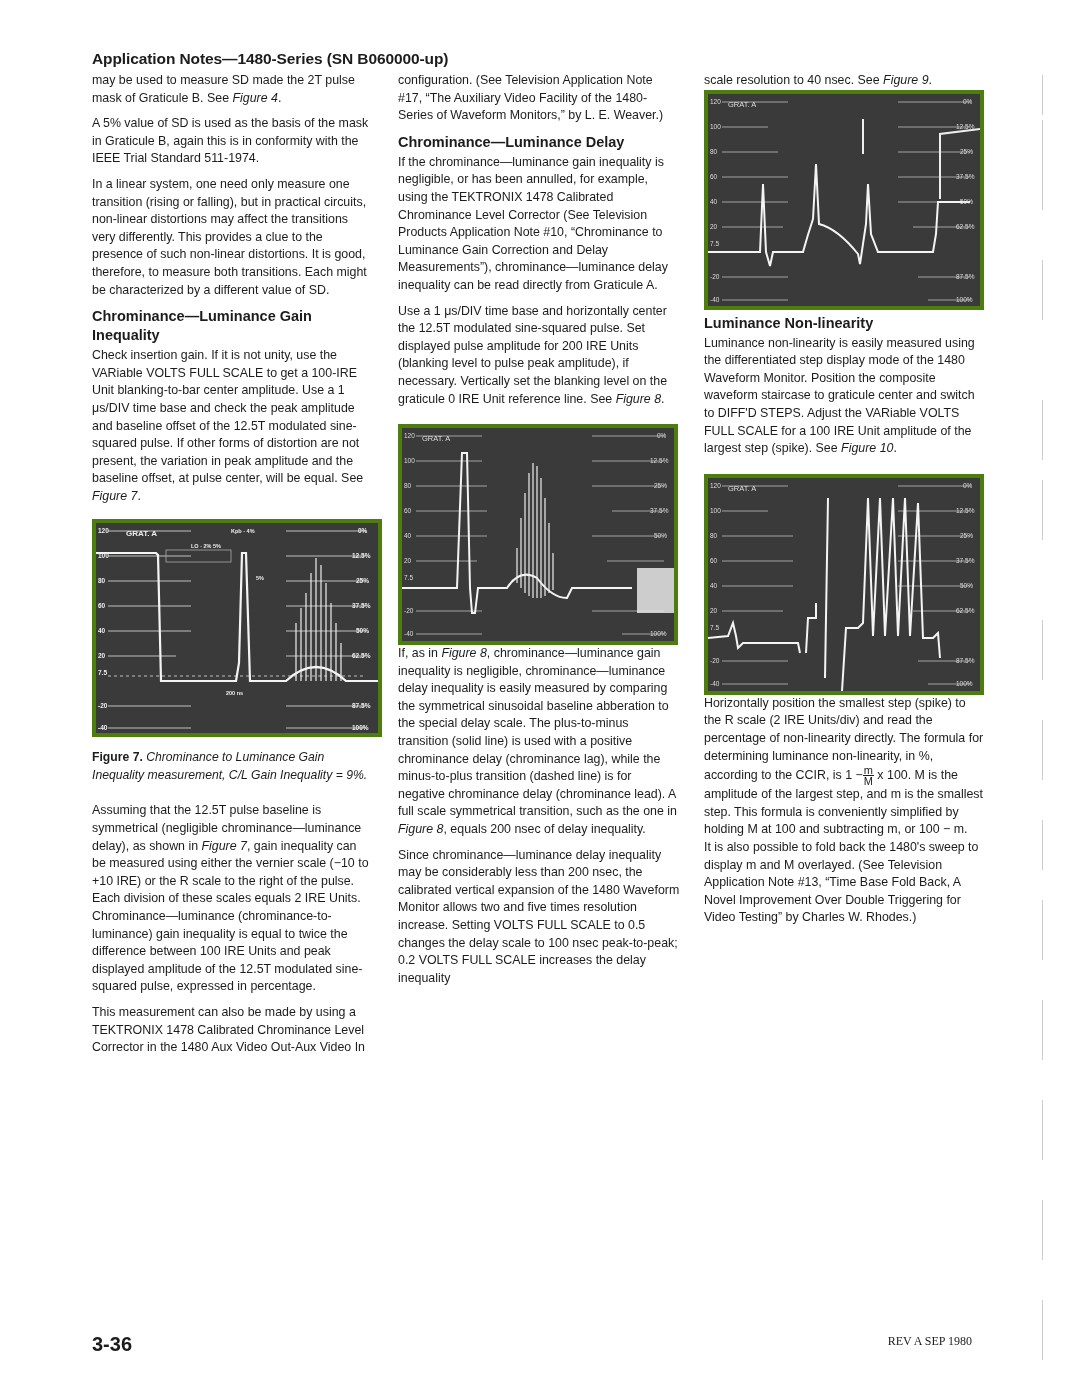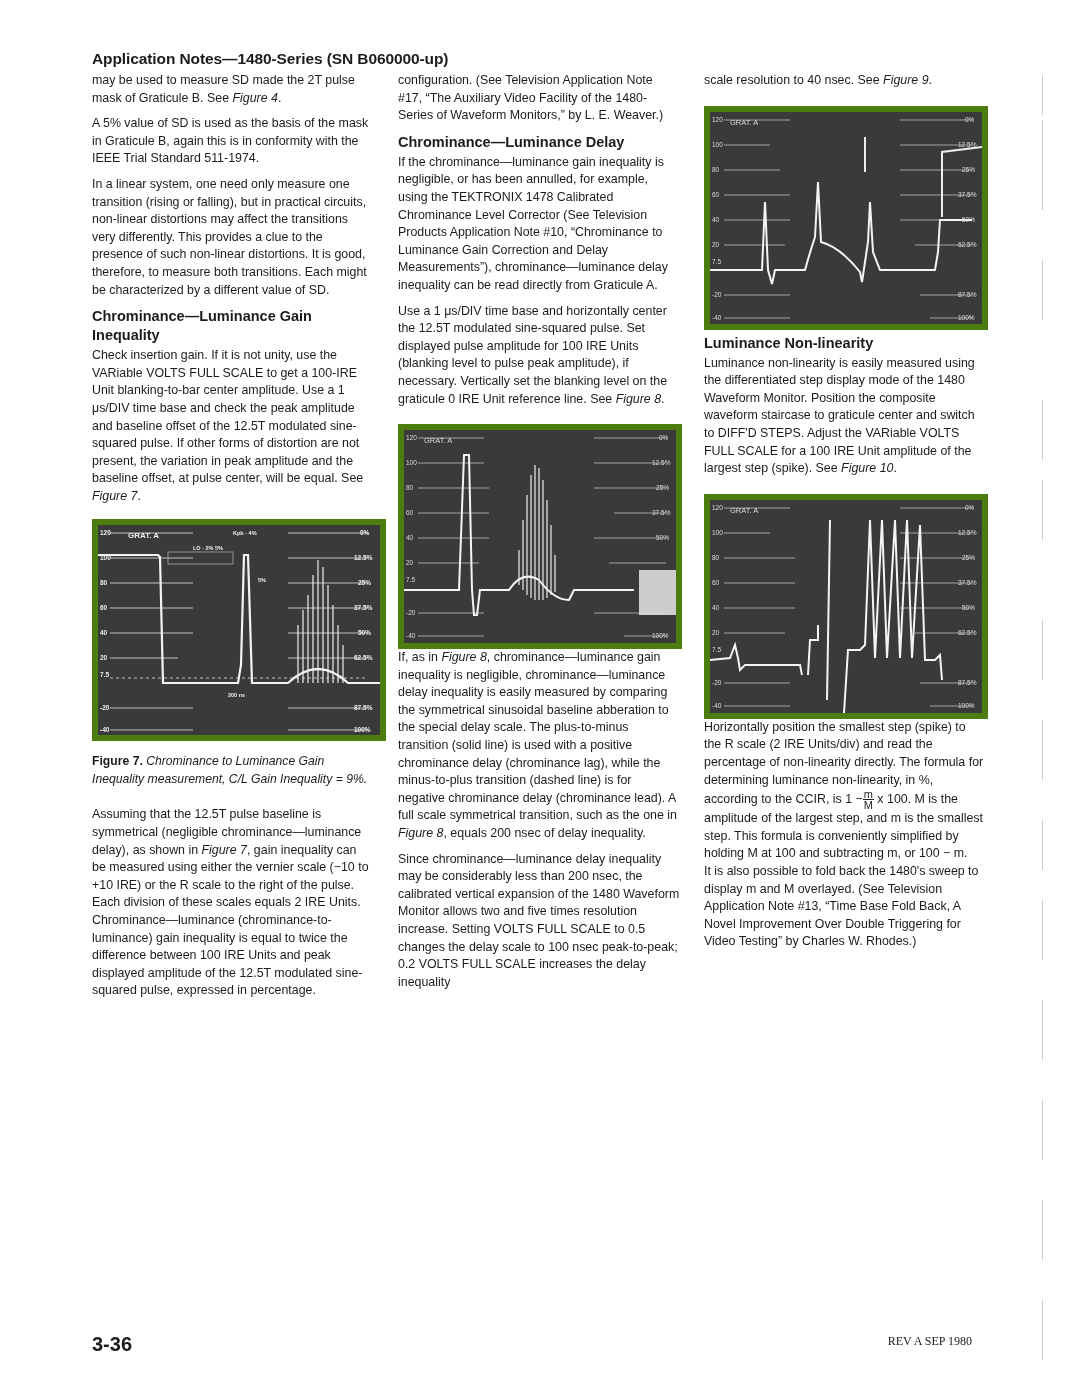--- a/index.html
+++ b/index.html
@@ -5,21 +5,21 @@
   html, body { margin:0; padding:0; background:#fff; }
   body { width:1080px; height:1397px; position:relative; overflow:hidden;
          font-family:"Liberation Sans", sans-serif; color:#1c1c1c; }
   .header { position:absolute; left:92px; top:50px; font-weight:bold; font-size:15.5px; letter-spacing:-0.1px; }
   .col { position:absolute; top:72px; font-size:12.4px; line-height:17.6px; }
   .col1 { left:92px; width:280px; }
   .col2 { left:398px; width:282px; }
   .col3 { left:704px; width:282px; }
   p { margin:0 0 8px 0; }
   .h2 { font-weight:bold; font-size:14.5px; line-height:19px; margin:4px 0 2px 0; }
-  .fig { background:#3a3a3a; position:relative; border:6px solid #4d7c0f; }
+  .fig { background:#3a3a3a; position:relative; border:4px solid #4d7c0f; }
   .cap { font-size:12.2px; line-height:17.5px; margin:12px 0 18px 0; }
   .cap b { font-weight:bold; font-style:normal; }
   .cap i { font-style:italic; }
   em { font-style:italic; }
   .footer-left { position:absolute; left:92px; top:1333px; font-weight:bold; font-size:20px; }
   .footer-right { position:absolute; right:108px; top:1334px; font-size:12px;font-family:Liberation Serif, serif; }
   .frac { display:inline-block; vertical-align:middle; text-align:center; font-size:11px; line-height:10px; }
   .frac span { display:block; }
   .frac .num { border-bottom:1px solid #1c1c1c; padding:0 1px; }
   .margin-marks { position:absolute; right:28px; top:60px; width:20px; height:1300px; }
@@ -95,27 +95,28 @@
         <text x="95" y="25" font-size="5.5">LO - 2% 5%</text>
         <text x="135" y="10" font-size="5.5">Kpb - 4%</text>
         <text x="160" y="57" font-size="5.5">5%</text>
         <text x="130" y="172" font-size="5.5">200 ns</text>
       </g>
     </svg>
   </div>
   <div class="cap"><b>Figure 7.</b> <i>Chrominance to Luminance Gain Inequality measurement, C/L Gain Inequality = 9%.</i></div>
 
   <p><span>Assuming that the 12.5T pulse baseline is symmetrical (negligible chrominance—luminance delay), as shown in </span><em>Figure 7</em><span>, gain inequality can be measured using either the vernier scale (−10 to +10 IRE) or the R scale to the right of the pulse. Each division of these scales equals 2 IRE Units. Chrominance—luminance (chrominance-to-luminance) gain inequality is equal to twice the difference between 100 IRE Units and peak displayed amplitude of the 12.5T modulated sine-squared pulse, expressed in percentage.</span></p>
+  <p>This measurement can also be made by using a TEKTRONIX 1478 Calibrated Chrominance Level Corrector in the 1480 Aux Video Out-Aux Video In</p>
 </div>
 
 <div class="col col2">
   <p>configuration. (See Television Application Note #17, “The Auxiliary Video Facility of the 1480-Series of Waveform Monitors,” by L. E. Weaver.)</p>
   <div class="h2">Chrominance—Luminance Delay</div>
   <p>If the chrominance—luminance gain inequality is negligible, or has been annulled, for example, using the TEKTRONIX 1478 Calibrated Chrominance Level Corrector (See Television Products Application Note #10, “Chrominance to Luminance Gain Correction and Delay Measurements”), chrominance—luminance delay inequality can be read directly from Graticule A.</p>
-  <p style="margin-bottom:16px"><span>Use a 1 μs/DIV time base and horizontally center the 12.5T modulated sine-squared pulse. Set displayed pulse amplitude for 100 IRE Units (blanking level to pulse peak amplitude), if necessary. Vertically set the blanking level on the graticule 0 IRE Unit reference line. See </span><em>Figure 8</em><span>.</span></p>
+  <p style="margin-bottom:16px"><span>Use a 1 μs/DIV time base and horizontally center the 12.5T modulated sine-squared pulse. Set displayed pulse amplitude for 200 IRE Units (blanking level to pulse peak amplitude), if necessary. Vertically set the blanking level on the graticule 0 IRE Unit reference line. See </span><em>Figure 8</em><span>.</span></p>
 
   <div class="fig" style="width:272px;height:213px;">
     <svg width="272" height="213">
       <g stroke="#bdbdbd" stroke-width="1" opacity="0.8">
         <line x1="14" y1="8" x2="80" y2="8"></line>
           <line x1="190" y1="8" x2="262" y2="8"></line>
         <line x1="14" y1="33" x2="80" y2="33"></line>
           <line x1="190" y1="33" x2="262" y2="33"></line>
         <line x1="14" y1="58" x2="85" y2="58"></line>
           <line x1="190" y1="58" x2="262" y2="58"></line>
@@ -163,21 +164,21 @@
         <text x="248" y="208">100%</text>
       </g>
     </svg>
   </div>
 
   <p><span>If, as in </span><em>Figure 8</em><span>, chrominance—luminance gain inequality is negligible, chrominance—luminance delay inequality is easily measured by comparing the symmetrical sinusoidal baseline abberation to the special delay scale. The plus-to-minus transition (solid line) is used with a positive chrominance delay (chrominance lag), while the minus-to-plus transition (dashed line) is for negative chrominance delay (chrominance lead). A full scale symmetrical transition, such as the one in </span><em>Figure 8</em><span>, equals 200 nsec of delay inequality.</span></p>
   <p>Since chrominance—luminance delay inequality may be considerably less than 200 nsec, the calibrated vertical expansion of the 1480 Waveform Monitor allows two and five times resolution increase. Setting VOLTS FULL SCALE to 0.5 changes the delay scale to 100 nsec peak-to-peak; 0.2 VOLTS FULL SCALE increases the delay inequality</p>
 </div>
 
 <div class="col col3">
-  <p style="margin-bottom:16px"><span>scale resolution to 40 nsec. See </span><em>Figure 9</em><span>.</span></p>
+  <p style="margin-bottom:0"><span>scale resolution to 40 nsec. See </span><em>Figure 9</em><span>.</span></p>
 
   <div class="fig" style="width:272px;height:212px;">
     <svg width="272" height="212">
       <g stroke="#bdbdbd" stroke-width="1" opacity="0.8">
         <line x1="14" y1="8" x2="80" y2="8"></line>
           <line x1="190" y1="8" x2="262" y2="8"></line>
         <line x1="14" y1="33" x2="60" y2="33"></line>
           <line x1="190" y1="33" x2="262" y2="33"></line>
         <line x1="14" y1="58" x2="70" y2="58"></line>
           <line x1="190" y1="58" x2="262" y2="58"></line>

